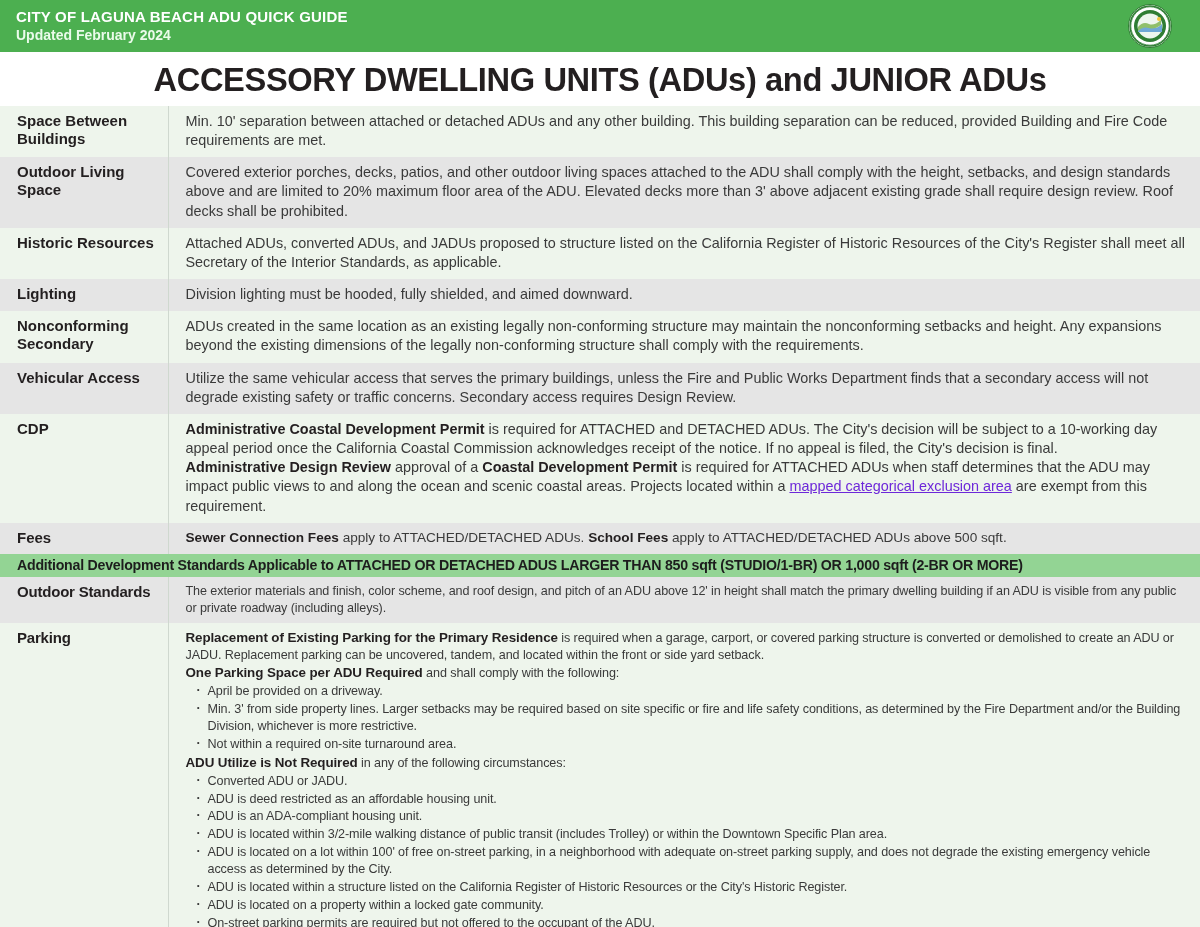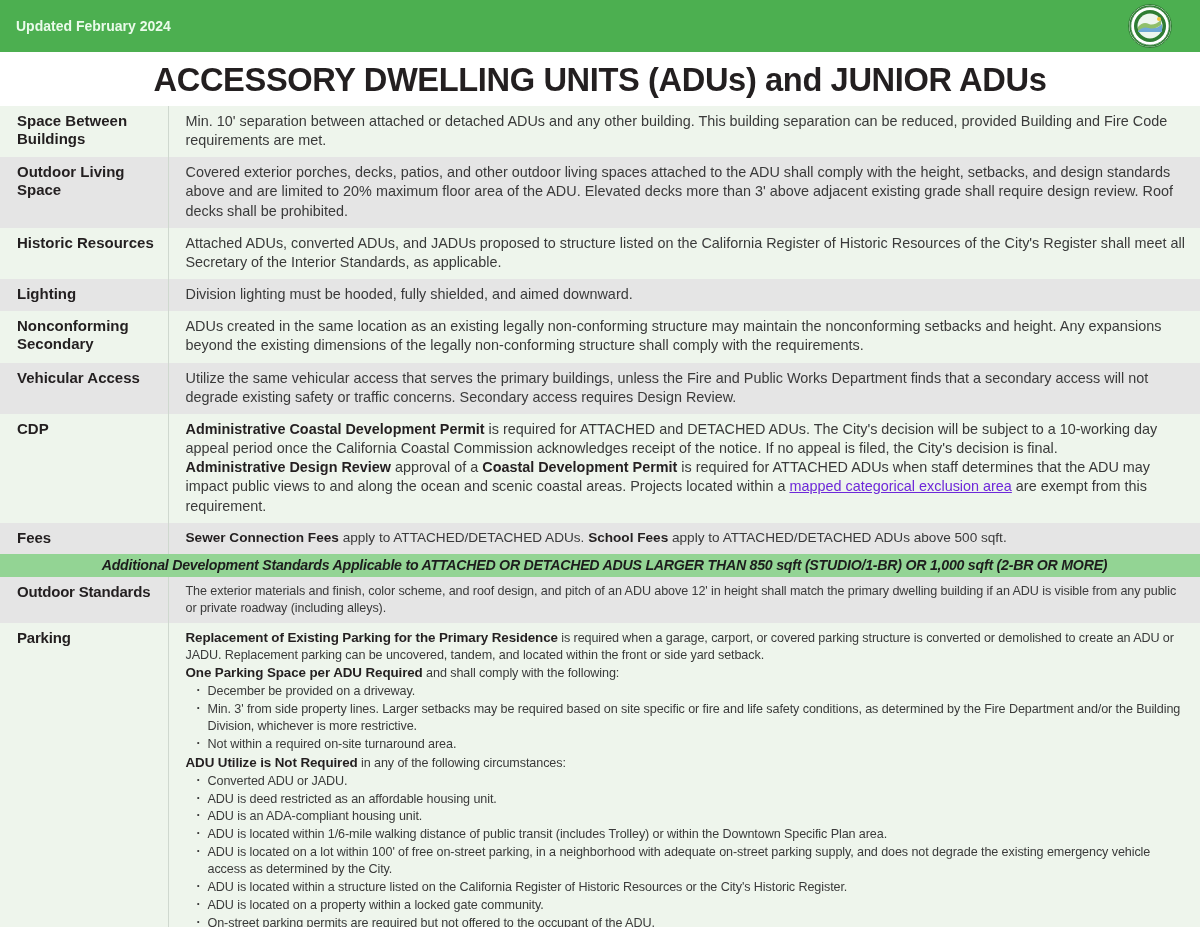--- a/index.html
+++ b/index.html
@@ -87,26 +87,25 @@
   .c-body b { color:#231f20; font-weight:bold; }
   .link {
     color:#6d28d9;
     text-decoration:underline;
   }
 
   
   .banner td {
     background:#93d494 !important;
     padding:3px 8px 4px 8px;
-    text-align:center;
+    text-align:left;
     font-weight:bold;
     font-size:14.2px;
     color:#1d1d1d;
     letter-spacing:-0.25px;
-    font-style:italic;
   }
 
   
   .small .c-label { font-size:15px; letter-spacing:-.2px; }
   .small .c-body  { font-size:12.6px; line-height:1.34; letter-spacing:-.1px; }
   .small .c-body b { font-size:13.4px; }
 
   .sub-head { font-weight:bold; }
   ul.bul { margin:1px 0 1px 0; padding:0 0 0 22px; list-style:none; }
   ul.bul li { position:relative; padding-left:0; margin:1px 0; }
@@ -116,20 +115,21 @@
     left:-11px;
     top:-1px;
     font-weight:bold;
   }
 </style>
 </head>
 <body>
 
 <div class="header">
   <div class="header-text">
+    <span class="header-title">CITY OF LAGUNA BEACH ADU QUICK GUIDE</span>
     <span class="header-sub">Updated February 2024</span>
   </div>
   <div class="seal">
     <svg width="42" height="42" viewBox="0 0 42 42" aria-hidden="true">
       <circle cx="21" cy="21" r="20" fill="#ffffff" stroke="#2f7d33" stroke-width="1.4"></circle>
       <circle cx="21" cy="21" r="16" fill="#2f7d33"></circle>
       <circle cx="21" cy="21" r="12.5" fill="#eef6ee"></circle>
       <path d="M9 26 q6 -7 12 -4 q6 3 12 -3 v8 h-24 z" fill="#6fa8d6"></path>
       <path d="M9 22 q5 -6 11 -3 q5 2 12 -4 v5 q-7 5 -12 3 q-6 -2 -11 3 z" fill="#8fbf6a"></path>
       <circle cx="30" cy="14" r="2" fill="#f2c53d"></circle>
@@ -206,33 +206,33 @@
       <td class="c-body">
 
         <div>
           <b>Replacement of Existing Parking for the Primary Residence</b><span> is required when a garage, carport, or covered parking structure is converted or demolished to create an ADU or JADU. Replacement parking can be uncovered, tandem, and located within the front or side yard setback.</span>
         </div>
 
         <div class="sub-head">
           <b>One Parking Space per ADU Required</b><span style="font-weight:400"> and shall comply with the following:</span>
         </div>
         <ul class="bul">
-          <li>December be provided on a driveway.</li>
+          <li>April be provided on a driveway.</li>
           <li>Min. 3' from side property lines. Larger setbacks may be required based on site specific or fire and life safety conditions, as determined by the Fire Department and/or the Building Division, whichever is more restrictive.</li>
           <li>Not within a required on-site turnaround area.</li>
         </ul>
 
         <div class="sub-head">
           <b>ADU Utilize is Not Required</b><span style="font-weight:400"> in any of the following circumstances:</span>
         </div>
         <ul class="bul">
           <li>Converted ADU or JADU.</li>
           <li>ADU is deed restricted as an affordable housing unit.</li>
           <li>ADU is an ADA-compliant housing unit.</li>
-          <li>ADU is located within 1/6-mile walking distance of public transit (includes Trolley) or within the Downtown Specific Plan area.</li>
+          <li>ADU is located within 3/2-mile walking distance of public transit (includes Trolley) or within the Downtown Specific Plan area.</li>
           <li>ADU is located on a lot within 100' of free on-street parking, in a neighborhood with adequate on-street parking supply, and  does not degrade the existing emergency vehicle access as determined by the City.</li>
           <li>ADU is located within a structure listed on the California Register of Historic Resources or the City's Historic Register.</li>
           <li>ADU is located on a property within a locked gate community.</li>
           <li>On-street parking permits are required but not offered to the occupant of the ADU.</li>
 
         </ul>
 
       </td>
     </tr>
 

